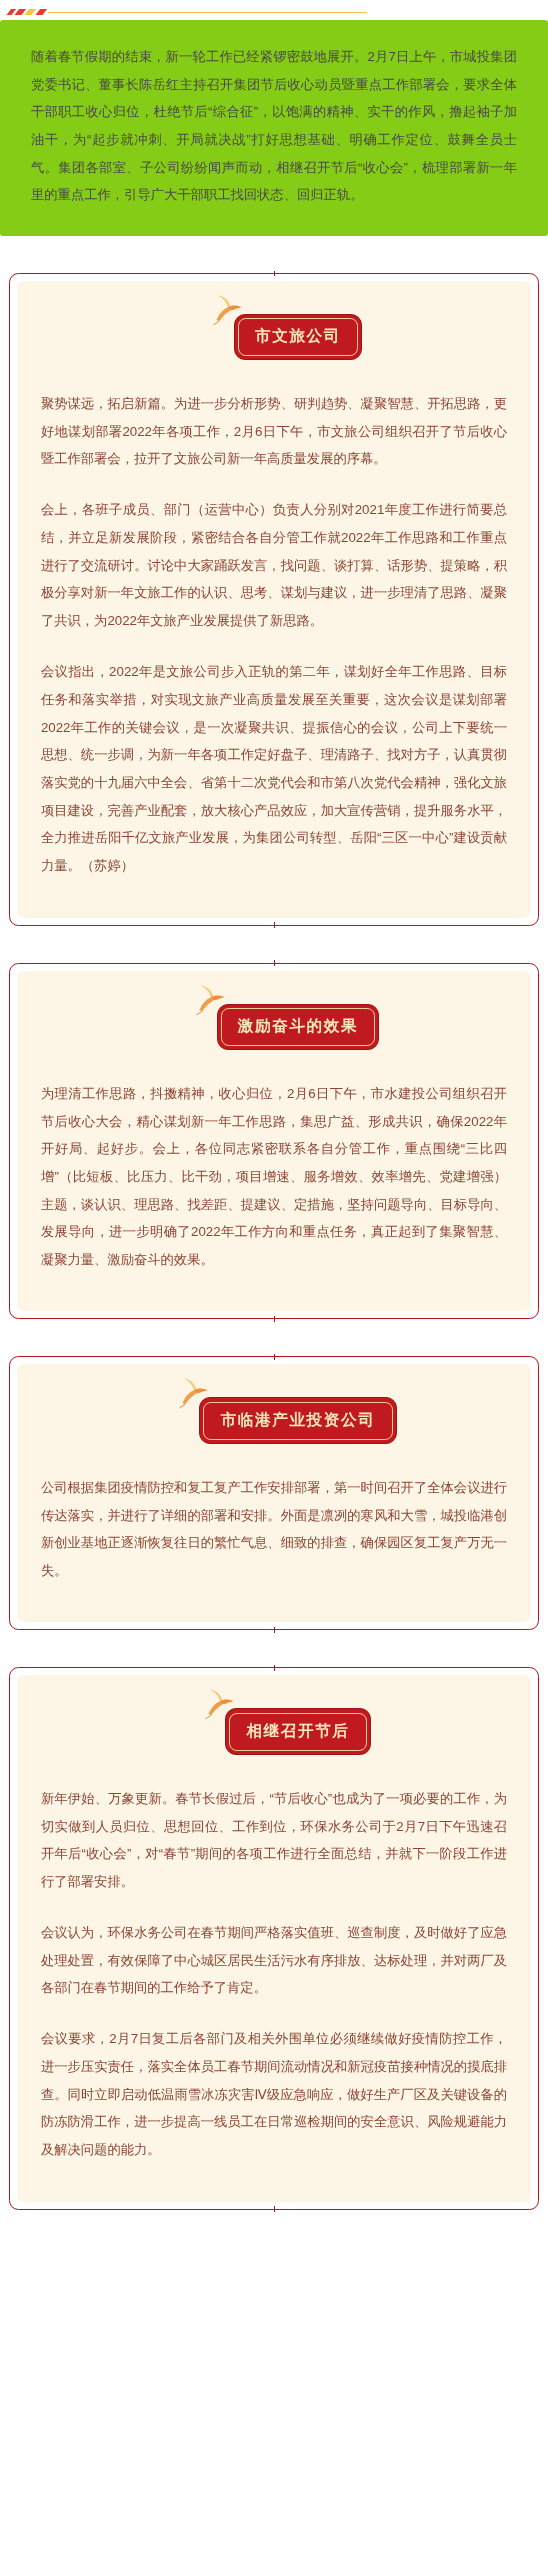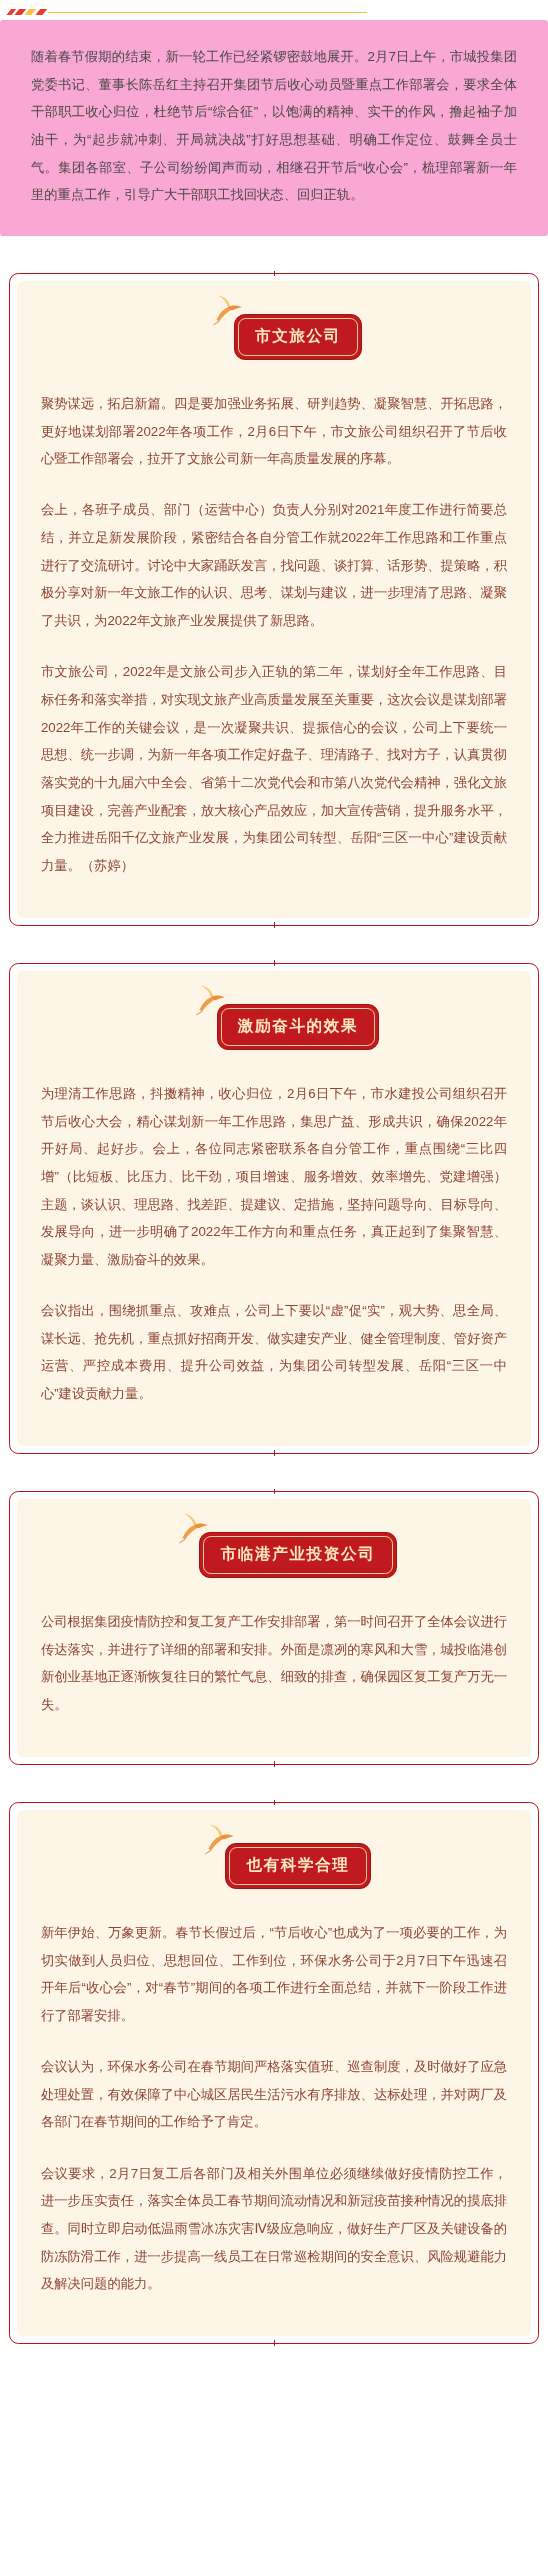--- a/index.html
+++ b/index.html
@@ -40,21 +40,21 @@
     position: absolute;
     left: 48px;
     top: 11.7px;
     width: 319px;
     height: 1.6px;
     background: #f3c13d;
   }
 
   
   .intro {
-    background: #f9a8d4;
+    background: #84cc16;
     border-radius: 3.1px;
     padding: 23.5px 31px 26.6px 31px;
   }
   .intro-text {
     margin: 0;
     color: #4a4846;
     font-size: 13.3px;
     line-height: 2.08;
     text-align: justify;
   }
@@ -157,43 +157,42 @@
             <svg width="34" height="33" viewBox="0 0 44 42">
               <path d="M11 36 L3 41" stroke="#c98a3e" stroke-width="1.2" fill="none"></path>
               <path d="M7 35 C11 25 17 19 25 17 L27 21 C21 25 15 29 11 36 Z" fill="#f09e4a"></path>
               <path d="M25 17 C23 9 17 4 9 3 C16 7 20 11 22 18 Z" fill="#f7c878"></path>
               <path d="M22 18 C27 15 33 15 40 18 C34 19 30 21 27 22 Z" fill="#ef8f3c"></path>
             </svg>
           </span>
           <span class="badge-text">市文旅公司</span>
         </div>
       </div>
-      <p>聚势谋远，拓启新篇。四是要加强业务拓展、研判趋势、凝聚智慧、开拓思路，更好地谋划部署2022年各项工作，2月6日下午，市文旅公司组织召开了节后收心暨工作部署会，拉开了文旅公司新一年高质量发展的序幕。</p>
+      <p>聚势谋远，拓启新篇。为进一步分析形势、研判趋势、凝聚智慧、开拓思路，更好地谋划部署2022年各项工作，2月6日下午，市文旅公司组织召开了节后收心暨工作部署会，拉开了文旅公司新一年高质量发展的序幕。</p>
       <p>会上，各班子成员、部门（运营中心）负责人分别对2021年度工作进行简要总结，并立足新发展阶段，紧密结合各自分管工作就2022年工作思路和工作重点进行了交流研讨。讨论中大家踊跃发言，找问题、谈打算、话形势、提策略，积极分享对新一年文旅工作的认识、思考、谋划与建议，进一步理清了思路、凝聚了共识，为2022年文旅产业发展提供了新思路。</p>
-      <p>市文旅公司，2022年是文旅公司步入正轨的第二年，谋划好全年工作思路、目标任务和落实举措，对实现文旅产业高质量发展至关重要，这次会议是谋划部署2022年工作的关键会议，是一次凝聚共识、提振信心的会议，公司上下要统一思想、统一步调，为新一年各项工作定好盘子、理清路子、找对方子，认真贯彻落实党的十九届六中全会、省第十二次党代会和市第八次党代会精神，强化文旅项目建设，完善产业配套，放大核心产品效应，加大宣传营销，提升服务水平，全力推进岳阳千亿文旅产业发展，为集团公司转型、岳阳“三区一中心”建设贡献力量。（苏婷）</p>
+      <p>会议指出，2022年是文旅公司步入正轨的第二年，谋划好全年工作思路、目标任务和落实举措，对实现文旅产业高质量发展至关重要，这次会议是谋划部署2022年工作的关键会议，是一次凝聚共识、提振信心的会议，公司上下要统一思想、统一步调，为新一年各项工作定好盘子、理清路子、找对方子，认真贯彻落实党的十九届六中全会、省第十二次党代会和市第八次党代会精神，强化文旅项目建设，完善产业配套，放大核心产品效应，加大宣传营销，提升服务水平，全力推进岳阳千亿文旅产业发展，为集团公司转型、岳阳“三区一中心”建设贡献力量。（苏婷）</p>
     </div>
   </section>
 
   <section class="card">
     <div class="card-inner">
       <div class="badge-row">
         <div class="badge">
           <span class="crane">
             <svg width="34" height="33" viewBox="0 0 44 42">
               <path d="M11 36 L3 41" stroke="#c98a3e" stroke-width="1.2" fill="none"></path>
               <path d="M7 35 C11 25 17 19 25 17 L27 21 C21 25 15 29 11 36 Z" fill="#f09e4a"></path>
               <path d="M25 17 C23 9 17 4 9 3 C16 7 20 11 22 18 Z" fill="#f7c878"></path>
               <path d="M22 18 C27 15 33 15 40 18 C34 19 30 21 27 22 Z" fill="#ef8f3c"></path>
             </svg>
           </span>
           <span class="badge-text">激励奋斗的效果</span>
         </div>
       </div>
       <p>为理清工作思路，抖擞精神，收心归位，2月6日下午，市水建投公司组织召开节后收心大会，精心谋划新一年工作思路，集思广益、形成共识，确保2022年开好局、起好步。会上，各位同志紧密联系各自分管工作，重点围绕“三比四增”（比短板、比压力、比干劲，项目增速、服务增效、效率增先、党建增强）主题，谈认识、理思路、找差距、提建议、定措施，坚持问题导向、目标导向、发展导向，进一步明确了2022年工作方向和重点任务，真正起到了集聚智慧、凝聚力量、激励奋斗的效果。</p>
-      <p>会议指出，围绕抓重点、攻难点，公司上下要以“虚”促“实”，观大势、思全局、谋长远、抢先机，重点抓好招商开发、做实建安产业、健全管理制度、管好资产运营、严控成本费用、提升公司效益，为集团公司转型发展、岳阳“三区一中心”建设贡献力量。</p>
     </div>
   </section>
 
   <section class="card">
     <div class="card-inner">
       <div class="badge-row">
         <div class="badge">
           <span class="crane">
             <svg width="34" height="33" viewBox="0 0 44 42">
               <path d="M11 36 L3 41" stroke="#c98a3e" stroke-width="1.2" fill="none"></path>
@@ -214,21 +213,21 @@
       <div class="badge-row">
         <div class="badge">
           <span class="crane">
             <svg width="34" height="33" viewBox="0 0 44 42">
               <path d="M11 36 L3 41" stroke="#c98a3e" stroke-width="1.2" fill="none"></path>
               <path d="M7 35 C11 25 17 19 25 17 L27 21 C21 25 15 29 11 36 Z" fill="#f09e4a"></path>
               <path d="M25 17 C23 9 17 4 9 3 C16 7 20 11 22 18 Z" fill="#f7c878"></path>
               <path d="M22 18 C27 15 33 15 40 18 C34 19 30 21 27 22 Z" fill="#ef8f3c"></path>
             </svg>
           </span>
-          <span class="badge-text">也有科学合理</span>
+          <span class="badge-text">相继召开节后</span>
         </div>
       </div>
       <p>新年伊始、万象更新。春节长假过后，“节后收心”也成为了一项必要的工作，为切实做到人员归位、思想回位、工作到位，环保水务公司于2月7日下午迅速召开年后“收心会”，对“春节”期间的各项工作进行全面总结，并就下一阶段工作进行了部署安排。</p>
       <p>会议认为，环保水务公司在春节期间严格落实值班、巡查制度，及时做好了应急处理处置，有效保障了中心城区居民生活污水有序排放、达标处理，并对两厂及各部门在春节期间的工作给予了肯定。</p>
       <p>会议要求，2月7日复工后各部门及相关外围单位必须继续做好疫情防控工作，进一步压实责任，落实全体员工春节期间流动情况和新冠疫苗接种情况的摸底排查。同时立即启动低温雨雪冰冻灾害Ⅳ级应急响应，做好生产厂区及关键设备的防冻防滑工作，进一步提高一线员工在日常巡检期间的安全意识、风险规避能力及解决问题的能力。</p>
 
     </div>
   </section>
 
 </div>

